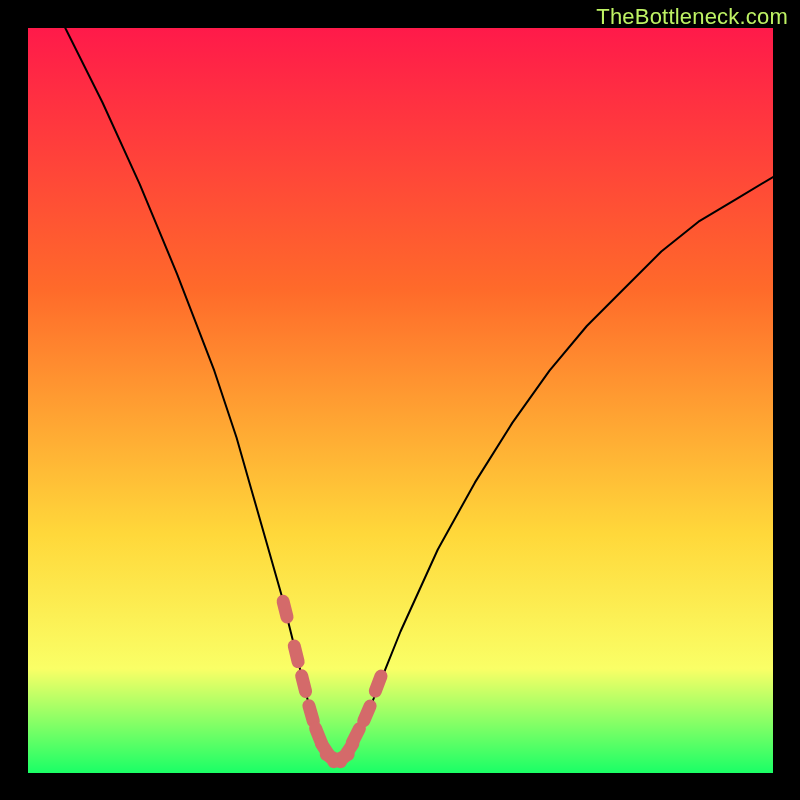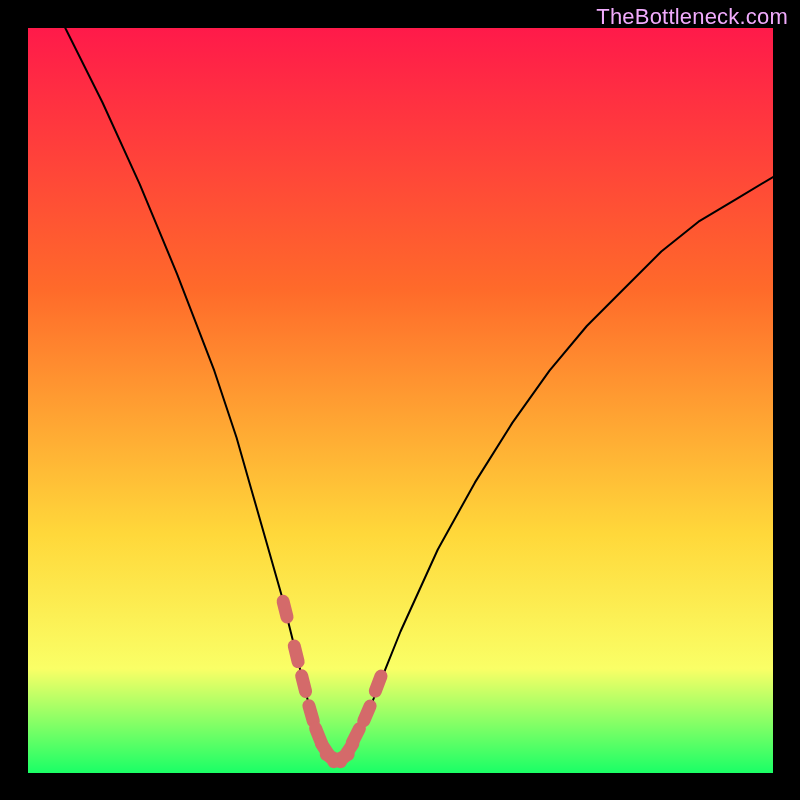--- a/index.html
+++ b/index.html
@@ -24,21 +24,21 @@
     left: 28px;
     top: 28px;
     width: 745px;
     height: 745px;
     overflow: hidden;
   }
   .watermark {
     position: absolute;
     top: 4px;
     right: 12px;
-    color: #f0abfc;
+    color: #bef264;
     font-size: 22px;
     font-weight: 500;
     letter-spacing: 0.2px;
     z-index: 5;
   }
   svg { display: block; }
 </style>
 </head>
 <body>
 

